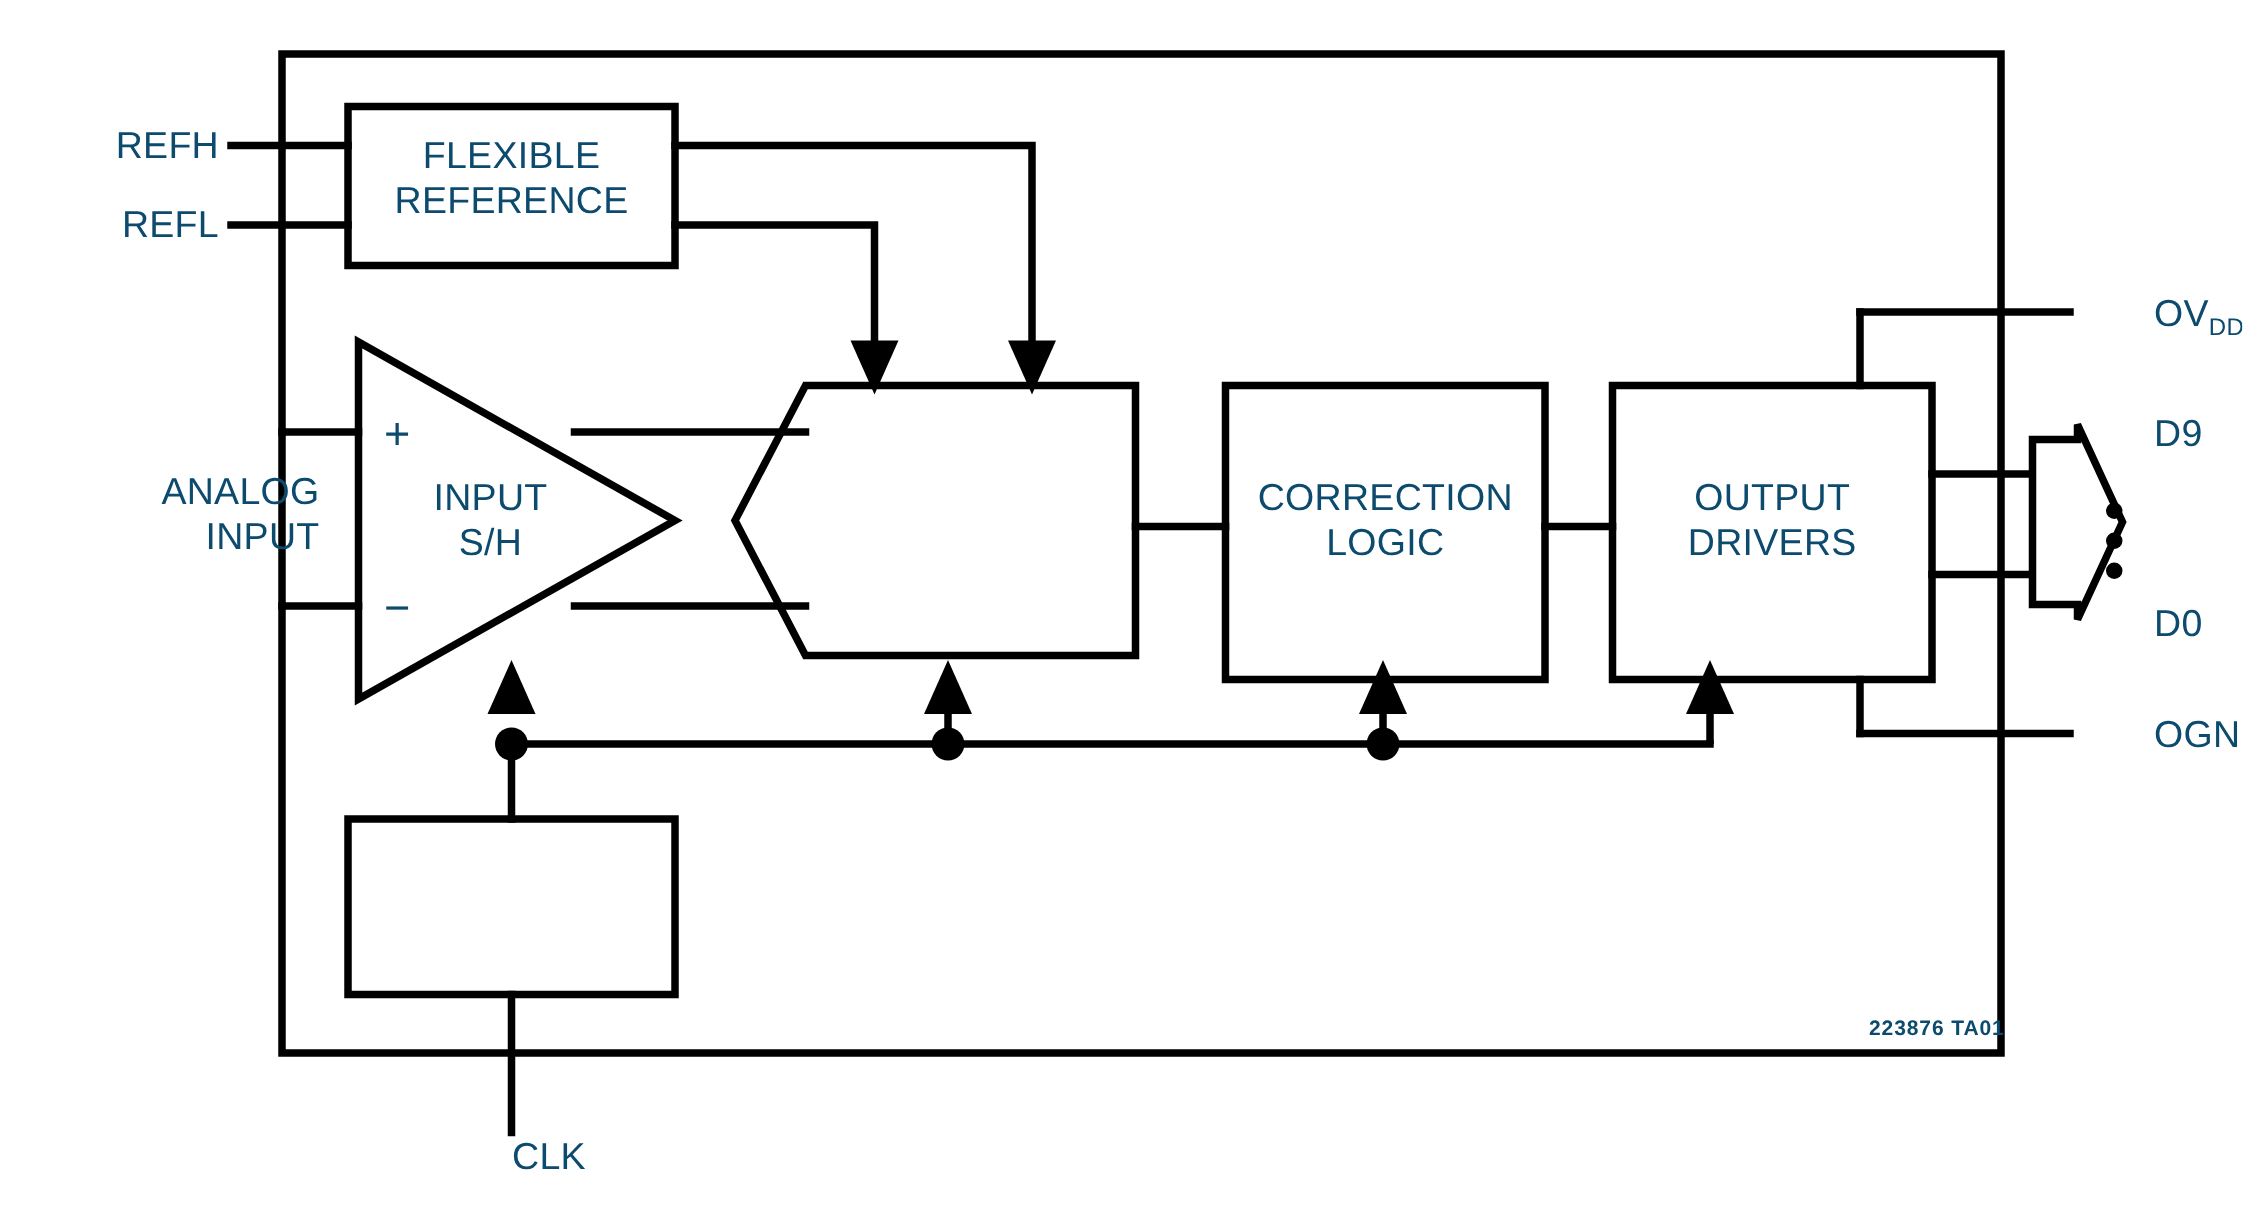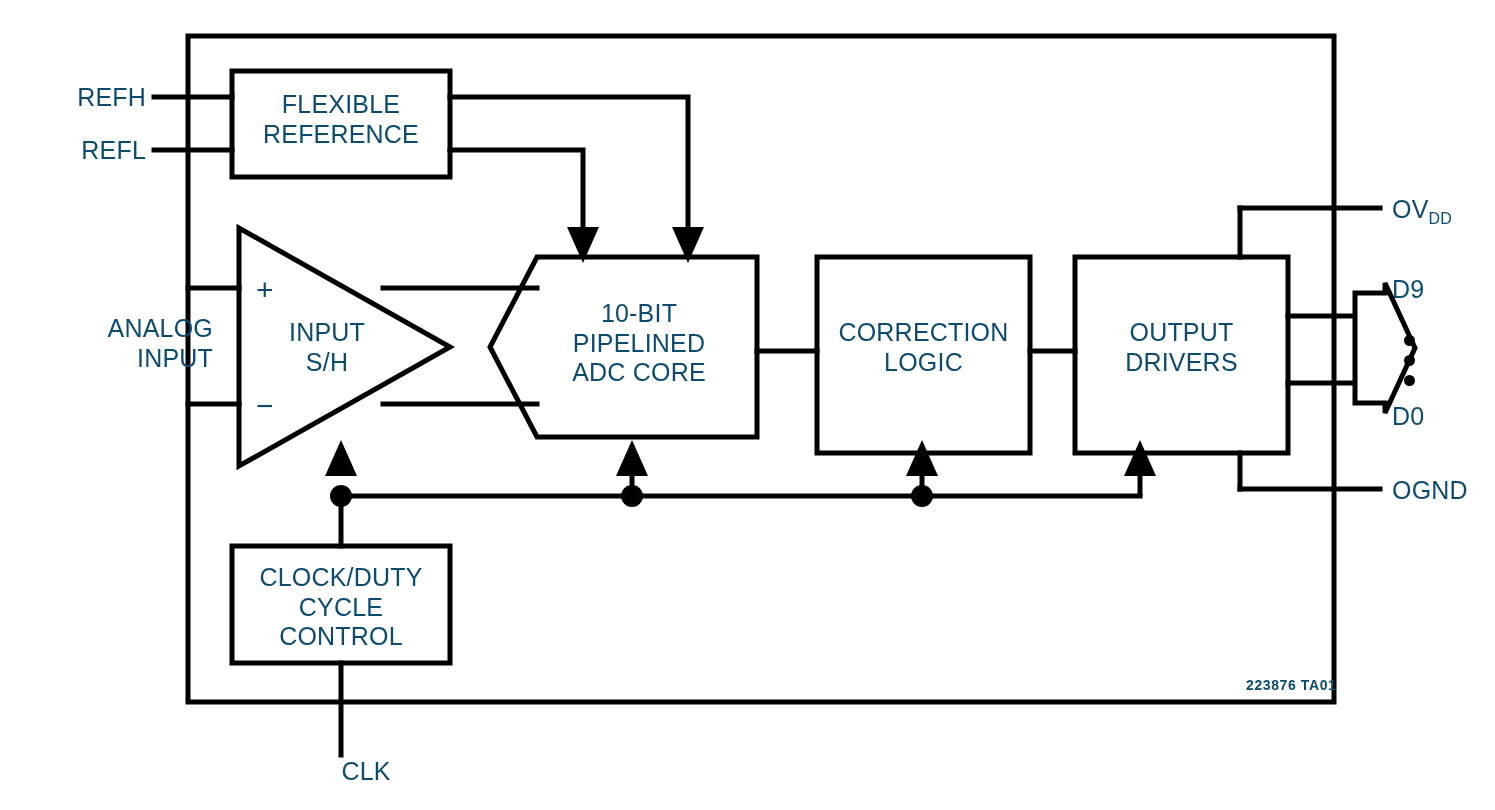--- a/index.html
+++ b/index.html
@@ -30,21 +30,21 @@
   }
   .blk-label {
     font-size: 25px;
     text-align: center;
     letter-spacing: 0.2px;
   }
   .pin-label {
     font-size: 25px;
     letter-spacing: 0.2px;
   }
-  .pin-label.right { text-align: right; }
+  .pin-label.right { text-align: right; margin-left: 44px; }
   .pin-label.left  { text-align: right; }
   .sign {
     font-size: 30px;
     font-weight: 500;
   }
   .credit {
     font-size: 14px;
     font-weight: bold;
     letter-spacing: 0.6px;
   }
@@ -168,29 +168,23 @@
   <div class="lbl blk-label" style="left:232px; top:90px; width:218px;">FLEXIBLE
 REFERENCE</div>
 
   <div class="lbl blk-label" style="left:262px; top:318px; width:130px;">INPUT
 S/H</div>
 
   <div class="lbl sign" style="left:256px; top:272px;">+</div>
 
   <div class="lbl sign" style="left:256px; top:388px;">−</div>
 
-  <div class="lbl blk-label" style="left:528px; top:299px; width:222px;">10-BIT
-PIPELINED
-ADC CORE</div>
 
   <div class="lbl blk-label" style="left:817px; top:318px; width:213px;">CORRECTION
 LOGIC</div>
 
   <div class="lbl blk-label" style="left:1075px; top:318px; width:213px;">OUTPUT
 DRIVERS</div>
 
-  <div class="lbl blk-label" style="left:228px; top:563px; width:226px;">CLOCK/DUTY
-CYCLE
-CONTROL</div>
 
   <div class="lbl credit" style="left:1246px; top:677px;">223876 TA01</div>
 
 </div>
 
 </body></html>

